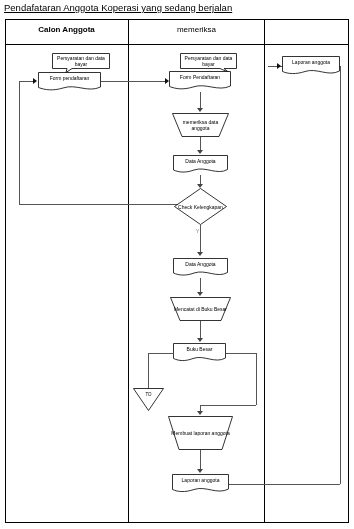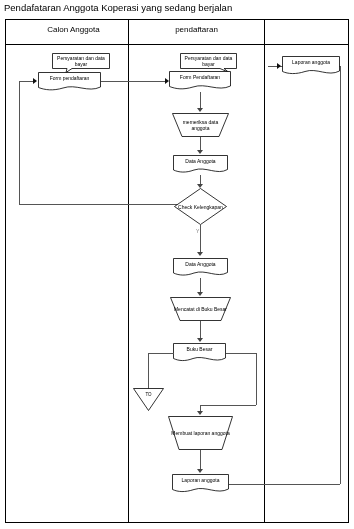--- a/index.html
+++ b/index.html
@@ -1,19 +1,19 @@
 <!DOCTYPE html>
 <html><head>
 <meta charset="utf-8">
 <style>
   html,body{margin:0;padding:0;background:#ffffff;}
   body{width:354px;height:529px;font-family:"Liberation Sans",sans-serif;color:#000;position:relative;overflow:hidden;}
   #root{position:absolute;left:0;top:0;width:354px;height:529px;}
 
-  .title{position:absolute;left:4px;top:2px;font-size:9.5px;color:#000;white-space:nowrap;letter-spacing:0px;}
+  .title{position:absolute;left:4px;top:2px;font-size:9.5px;color:#000;white-space:nowrap;letter-spacing:0px;text-decoration:underline;}
 
   .frame{position:absolute;left:5px;top:19px;width:344px;height:504px;border:1px solid #000;box-sizing:border-box;}
   .vline{position:absolute;top:19px;width:0;border-left:1px solid #000;height:504px;}
   .hline-hdr{position:absolute;left:5px;top:44px;width:344px;height:0;border-top:1px solid #000;}
 
   .colhdr{position:absolute;top:25px;font-size:8px;text-align:center;color:#000;}
 
   
   .sh{position:absolute;box-sizing:border-box;}
   .lbl{position:absolute;left:0;top:0;width:100%;height:100%;display:flex;align-items:center;justify-content:center;
@@ -41,22 +41,22 @@
 
 <div id="root">
 
   <div class="title">Pendafataran Anggota Koperasi yang sedang berjalan</div>
 
   <div class="frame"></div>
   <div class="vline" style="left:128px;"></div>
   <div class="vline" style="left:264px;"></div>
   <div class="hline-hdr"></div>
 
-  <div class="colhdr" style="left:12px;width:123px;">Calon Anggota</div>
-  <div class="colhdr" style="left:129px;width:135px;">pendaftaran</div>
+  <div class="colhdr" style="left:5px;width:123px;font-weight:bold;">Calon Anggota</div>
+  <div class="colhdr" style="left:129px;width:135px;">memeriksa</div>
 
   <div class="sh calloutwrap" style="left:52px;top:53px;width:58px;height:20px;">
     <svg width="58" height="20" viewBox="0 0 58 20">
       <path d="M0.5 0.5 H57.5 V15.5 H20 L14 19.5 L15 15.5 H0.5 Z" fill="#fff" stroke="#000" stroke-width="0.8"></path>
     </svg>
     <div class="lbl" style="height:15px;">Persyaratan dan data bayar</div>
   </div>
 
   <div class="sh docwrap" style="left:38px;top:72px;width:63px;height:20px;">
     <svg width="63" height="20" viewBox="0 0 63 20">

